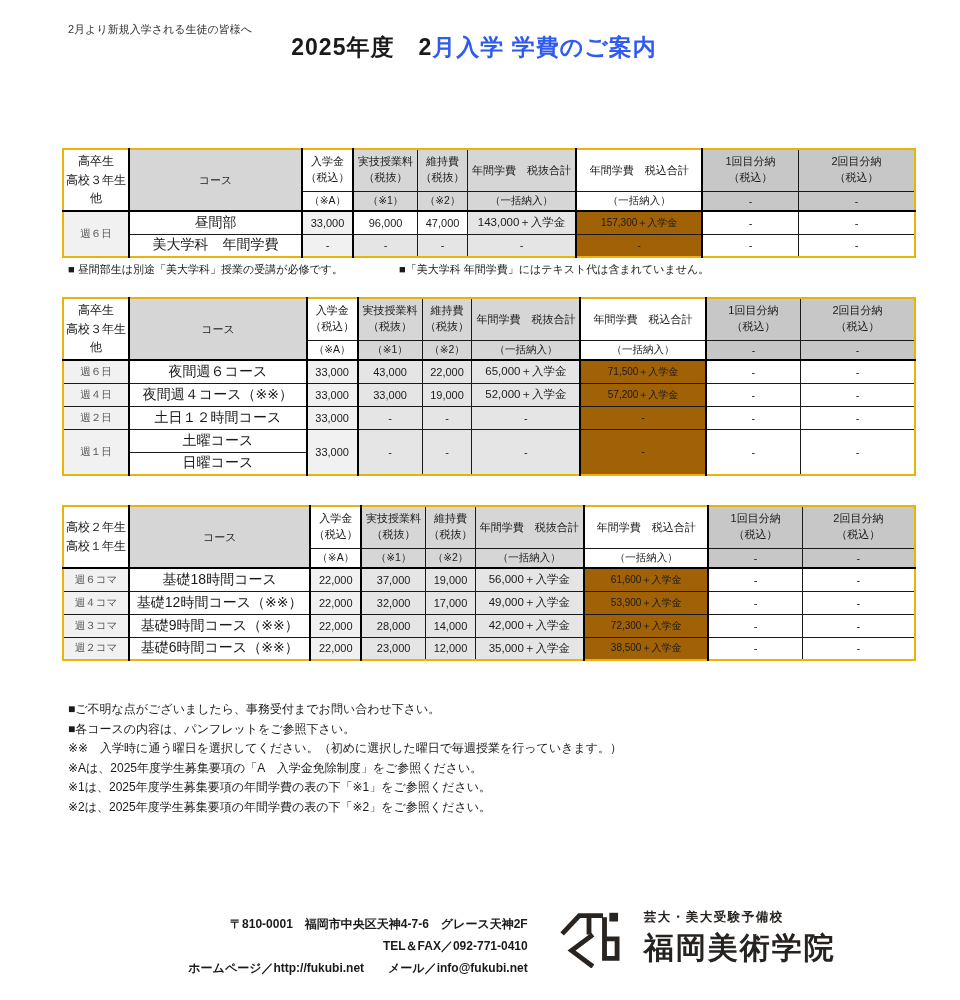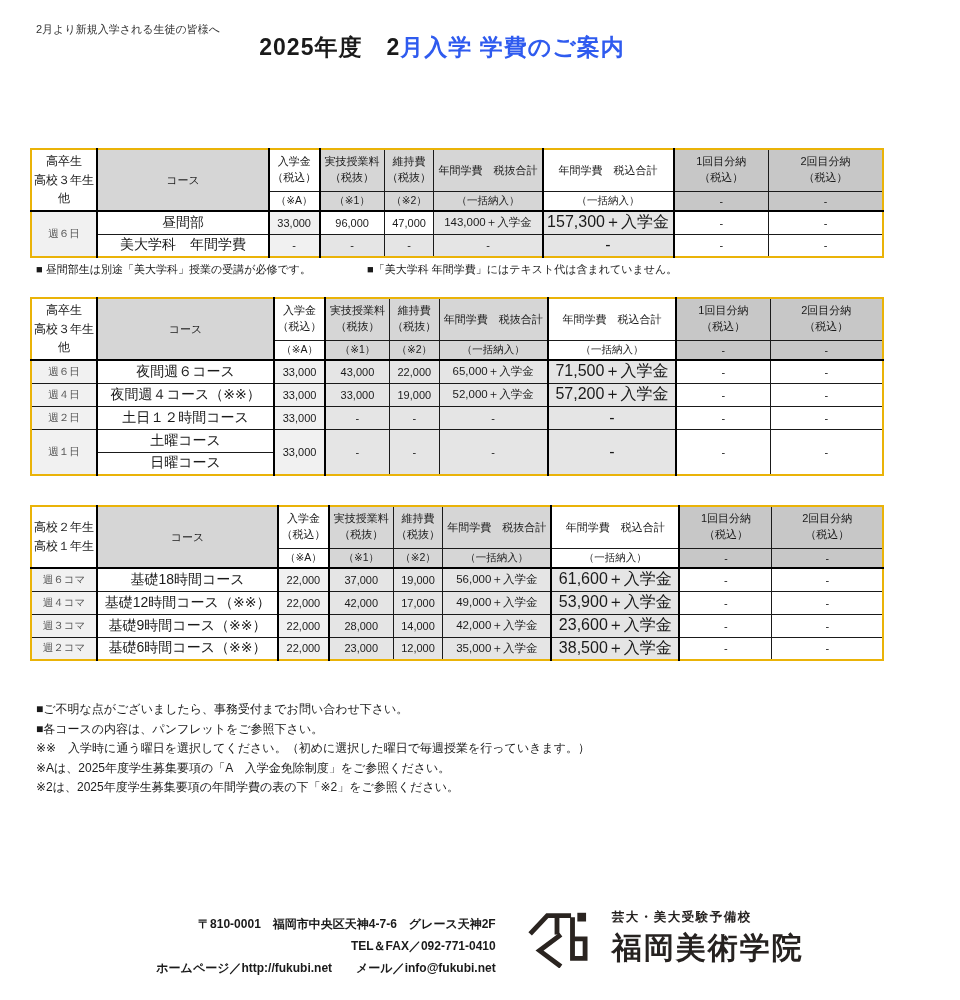--- a/index.html
+++ b/index.html
@@ -1,17 +1,17 @@
 <!DOCTYPE html>
 <html><head>
 <meta charset="utf-8">
 <style>
   html,body{margin:0;padding:0;background:#ffffff;}
   body{width:960px;height:1000px;font-family:"Liberation Sans","DejaVu Sans",sans-serif;color:#1a1a1a;overflow:hidden;}
-  .page{position:relative;width:884px;height:1000px;background:#fff;}
+  .page{position:relative;width:884px;height:1000px;background:#fff;margin-left:32px;}
 
   .top-note{position:absolute;left:36px;top:22px;font-size:11px;color:#333;}
   .main-title{position:absolute;left:0;top:32px;width:100%;text-align:center;font-size:23px;font-weight:bold;letter-spacing:1px;}
   .main-title .blue{color:#2F5BEF;}
   .section-heading{position:absolute;left:36px;top:112px;font-size:13.5px;font-weight:bold;}
 
   table.ftable{border-collapse:collapse;table-layout:fixed;position:absolute;left:30px;border:2px solid #eab308;font-size:11px;}
   .ftable td,.ftable th{border:1px solid #1a1a1a;text-align:center;vertical-align:middle;padding:0 2px;overflow:hidden;white-space:nowrap;font-weight:normal;}
   tr.hrow{height:42px;}
   tr.srow{height:20px;}
@@ -22,21 +22,21 @@
   .thickL{border-left:2px solid #000 !important;}
   .thickR{border-right:2px solid #000 !important;}
   .thickB{border-bottom:2px solid #000 !important;}
   .group-cell{background:#fff;font-weight:bold;font-size:12px;line-height:1.55;}
   .day{background:#f1f1f1;color:#555;font-size:10.5px;}
   .course{text-align:left;padding-left:5px;font-weight:bold;font-size:14px;background:#fff;}
   .vl{background:#f1f1f1;}
   .vg{background:#e5e5e5;}
   .vw{background:#fff;}
   .excl{font-size:11.5px;}
-  .incl{font-weight:bold;font-size:16px;background:#e5e5e5;}
+  .incl{font-weight:bold;font-size:10px;background:#a16207;}
   .hl2{line-height:1.45;}
 
   .t1-notes{position:absolute;left:36px;top:262px;display:flex;gap:56px;font-size:11px;}
   .footnotes{position:absolute;left:36px;top:700px;font-size:12px;line-height:19.5px;}
 
   .footer{position:absolute;left:0;top:905px;width:960px;display:flex;justify-content:center;align-items:flex-start;gap:30px;}
   .addr-block{text-align:right;font-size:12px;font-weight:bold;line-height:22px;margin-top:8px;}
   .logo-block{display:flex;align-items:center;gap:24px;}
   .logo-mark{width:62px;height:62px;}
   .logo-text{display:flex;flex-direction:column;margin-top:4px;}
@@ -252,35 +252,35 @@
       <td class="vg">19,000</td>
       <td class="vg excl">56,000＋入学金</td>
       <td class="incl thickL thickR">61,600＋入学金</td>
       <td class="vw">-</td>
       <td class="vw">-</td>
     </tr>
     <tr class="drow">
       <td class="day thickR">週４コマ</td>
       <td class="course">基礎12時間コース（※※）</td>
       <td class="vl thickL thickR">22,000</td>
-      <td class="vg">42,000</td>
+      <td class="vg">32,000</td>
       <td class="vg">17,000</td>
       <td class="vg excl">49,000＋入学金</td>
       <td class="incl thickL thickR">53,900＋入学金</td>
       <td class="vw">-</td>
       <td class="vw">-</td>
     </tr>
     <tr class="drow">
       <td class="day thickR">週３コマ</td>
       <td class="course">基礎9時間コース（※※）</td>
       <td class="vl thickL thickR">22,000</td>
       <td class="vg">28,000</td>
       <td class="vg">14,000</td>
       <td class="vg excl">42,000＋入学金</td>
-      <td class="incl thickL thickR">23,600＋入学金</td>
+      <td class="incl thickL thickR">72,300＋入学金</td>
       <td class="vw">-</td>
       <td class="vw">-</td>
     </tr>
     <tr class="drow">
       <td class="day thickR">週２コマ</td>
       <td class="course">基礎6時間コース（※※）</td>
       <td class="vl thickL thickR">22,000</td>
       <td class="vg">23,000</td>
       <td class="vg">12,000</td>
       <td class="vg excl">35,000＋入学金</td>
@@ -289,20 +289,21 @@
       <td class="vw">-</td>
     </tr>
   </tbody>
     </table>
 
   <div class="footnotes">
     <div>■ご不明な点がございましたら、事務受付までお問い合わせ下さい。</div>
     <div>■各コースの内容は、パンフレットをご参照下さい。</div>
     <div>※※　入学時に通う曜日を選択してください。（初めに選択した曜日で毎週授業を行っていきます。）</div>
     <div>※Aは、2025年度学生募集要項の「A　入学金免除制度」をご参照ください。</div>
+    <div>※1は、2025年度学生募集要項の年間学費の表の下「※1」をご参照ください。</div>
     <div>※2は、2025年度学生募集要項の年間学費の表の下「※2」をご参照ください。</div>
   </div>
 
   <div class="footer">
     <div class="addr-block">
       <div>〒810-0001　福岡市中央区天神4-7-6　グレース天神2F</div>
       <div>TEL＆FAX／092-771-0410</div>
       <div>ホームページ／http://fukubi.net　　メール／info@fukubi.net</div>
     </div>
     <div class="logo-block">

